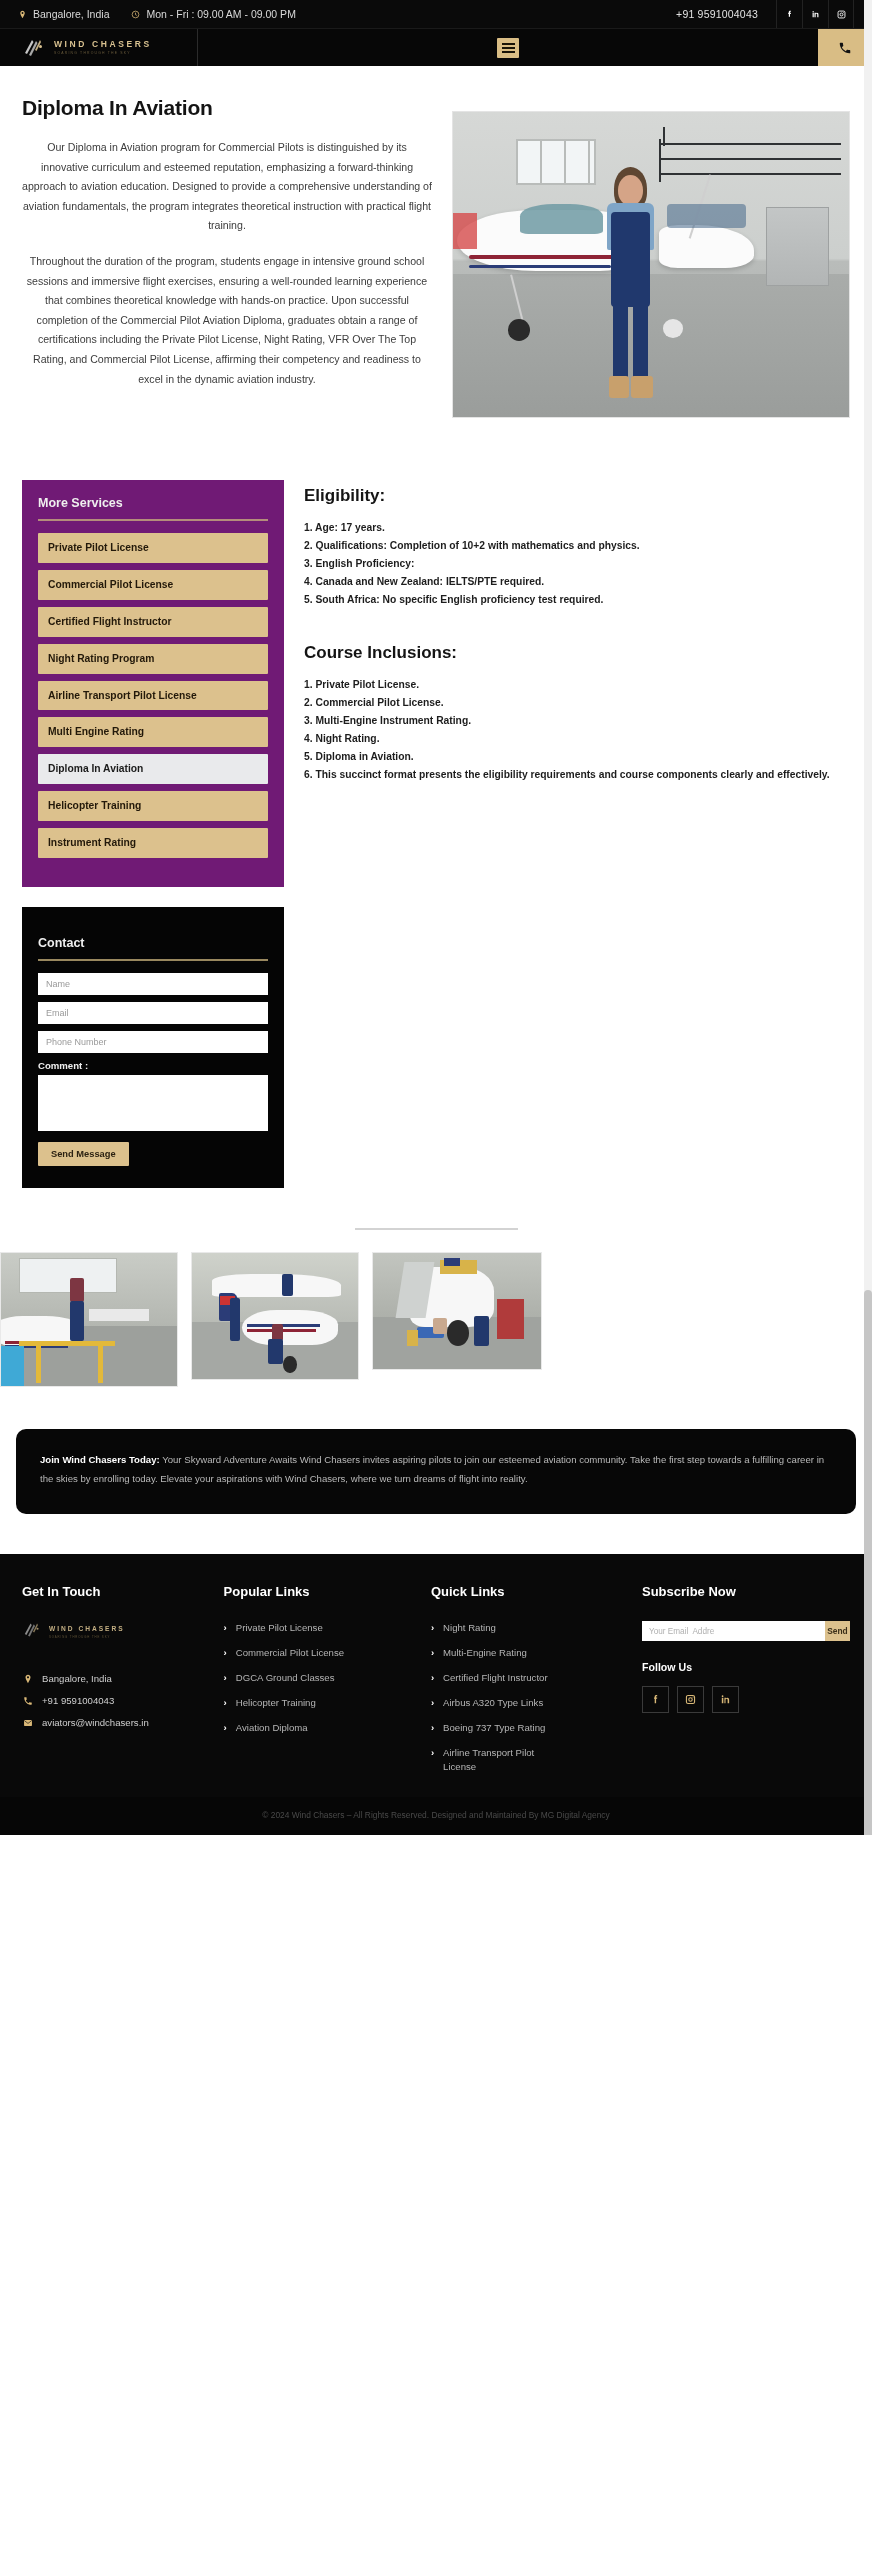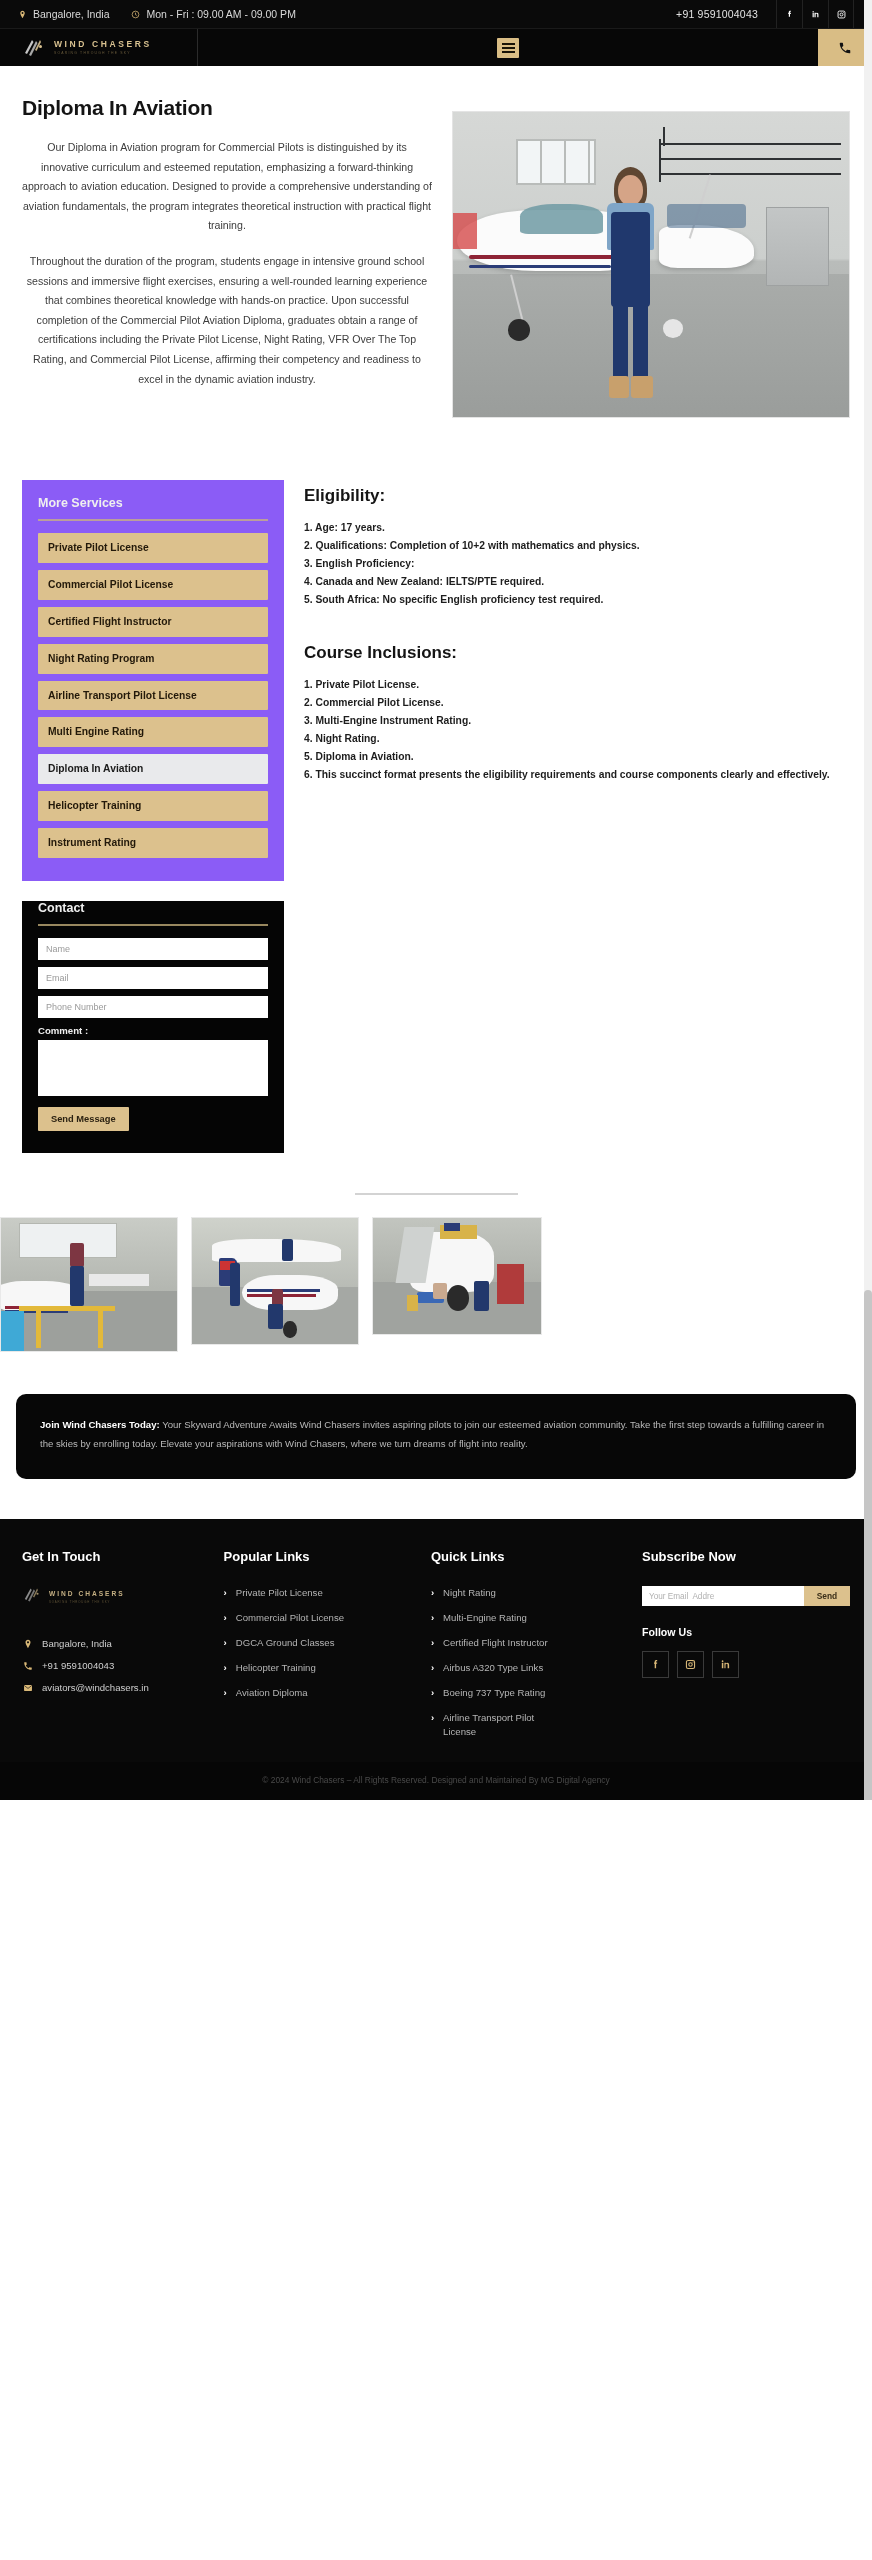--- a/index.html
+++ b/index.html
@@ -113,38 +113,38 @@
   .pr-leg { position:absolute; background:#20386d; }
   .pr-boot { position:absolute; background:#c8a06c; border-radius:3px; }
 
   
   .main {
     display: flex; gap: 20px; padding: 62px 22px 0 22px; align-items: flex-start;
   }
   .col-left { width: 262px; }
   .col-right { flex: 1; padding-top: 6px; }
 
-  .panel { background: #8b5cf6; padding: 16px 16px 16px 16px; }
+  .panel { background: #701a75; padding: 16px 16px 22px 16px; }
   .panel-title { font-size: 12.5px; font-weight: 700; color: #efefef; margin-bottom: 9px; }
   .panel-rule { height: 2px; background: #cbb47e; opacity: .75; margin-bottom: 12px; }
 
   .svc {
     display: block; background: #dcc18d; color: #23190a;
     font-size: 10.3px; font-weight: 700; line-height: 1.35;
     padding: 8px 10px; margin-bottom: 7px; border-radius: 1px;
   }
   .svc.active { background: #e9eaec; color: #1b1b1b; }
 
   .sec-title { font-size: 17px; font-weight: 700; color: #141414; margin-bottom: 13px; }
   .sec-list { list-style: none; }
   .sec-list li { font-size: 10.3px; font-weight: 700; color: #1d1d1d; line-height: 1.75; }
   .gap-48 { height: 34px; }
 
   
-  .contact-panel { margin-top: 20px; background:#050505; padding:0 16px 22px 16px; }
+  .contact-panel { margin-top: 20px; background:#050505; padding:29px 16px 22px 16px; }
   .fld {
     width: 100%; height: 22px; background: #fff; border: 0; outline: none;
     font-size: 9px; color: #666; padding: 0 8px; margin-bottom: 7px;
     font-family: "Liberation Sans", sans-serif; display:block;
   }
   .fld::placeholder { color: #9a9a9a; }
   .cmt-label { font-size: 9.6px; color: #f0f0f0; font-weight:700; margin-bottom: 4px; display:block; }
   .cmt {
     width: 100%; height: 56px; background: #fff; border: 0; outline: none; resize: none;
     font-size: 9px; padding: 6px 8px; margin-bottom: 11px; display:block;
@@ -197,21 +197,21 @@
   .f-link { display: flex; align-items: flex-start; gap: 9px; font-size: 9.6px; color: #b5b5b5; margin-bottom: 11px; line-height:1.45; }
   .f-link .chev { color: #ffffff; font-weight: 700; font-size: 9.6px; line-height:1.45; }
   .sub-row { display: flex; width: 208px; margin-bottom: 20px; }
   .sub-input {
     flex: 1; height: 20px; border: 0; outline: none; background: #fff;
     font-size: 8.2px; color: #8d8d8d; padding: 0 7px;
     font-family: "Liberation Sans", sans-serif;
   }
   .sub-input::placeholder { color: #b0b0b0; }
   .sub-btn {
-    width: 46px; height: 20px; background: #dcc18d; border: 0; color: #3a2e18;
+    width: 25px; height: 20px; background: #dcc18d; border: 0; color: #3a2e18;
     font-size: 8.4px; font-weight: 700; font-family: "Liberation Sans", sans-serif; cursor: pointer;
   }
   .follow-title { font-size: 10.6px; font-weight: 700; color: #fff; margin-bottom: 13px; }
   .soc-row { display: flex; gap: 8px; }
   .soc-box {
     width: 27px; height: 27px; border: 1px solid #3a3a3a;
     display: flex; align-items: center; justify-content: center;
   }
   .soc-box svg { width: 13px; height: 13px; fill: #d9b877; }
   .copyright {

